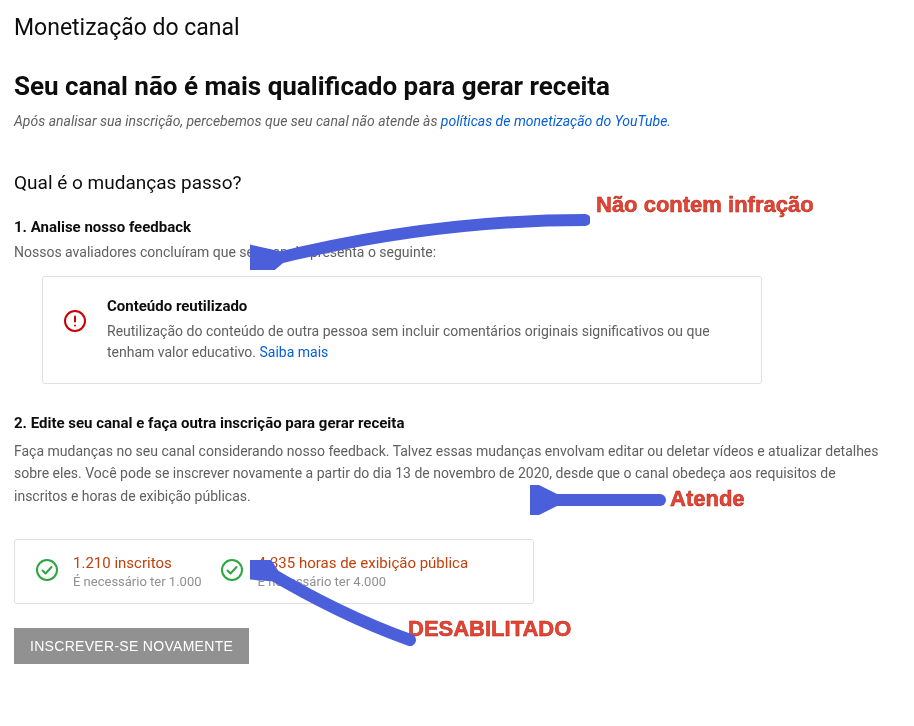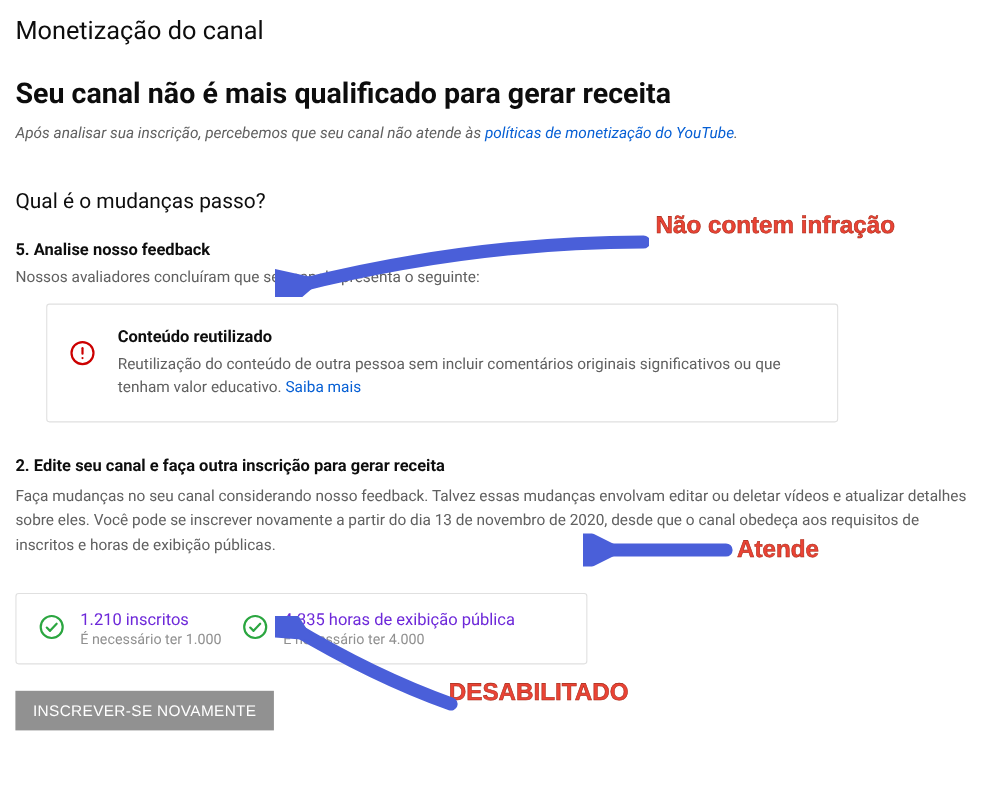--- a/index.html
+++ b/index.html
@@ -94,21 +94,21 @@
       max-width: 520px;
       margin-bottom: 24px;
     }
     .req-item {
       display: flex;
       align-items: center;
       gap: 14px;
     }
     .req-value {
       font-size: 15px;
-      color: #6d28d9;
+      color: #c2410c;
     }
     .req-sub {
       font-size: 13px;
       color: #909090;
       margin-top: 2px;
     }
     .btn-disabled {
       background: #919191;
       color: #fff;
       border: none;
@@ -141,21 +141,21 @@
 <h1 class="page-title">Monetização do canal</h1>
 
 <h2 class="main-heading">Seu canal não é mais qualificado para gerar receita</h2>
 
 <p class="description">
   <span>Após analisar sua inscrição, percebemos que seu canal não atende às </span><a class="link">políticas de monetização do YouTube</a><span>.</span>
 </p>
 
 <h3 class="section-heading">Qual é o mudanças passo?</h3>
 
-<div class="step-title">5. Analise nosso feedback</div>
+<div class="step-title">1. Analise nosso feedback</div>
 <div class="step-desc">Nossos avaliadores concluíram que seu canal apresenta o seguinte:</div>
 
 <div class="feedback-card">
   <div class="warn-icon-wrap">
     <svg width="24" height="24" viewBox="0 0 24 24">
       <circle cx="12" cy="12" r="10" fill="none" stroke="#cc0000" stroke-width="2"></circle>
       <rect x="11" y="6.5" width="2" height="7" rx="1" fill="#cc0000"></rect>
       <rect x="11" y="15.5" width="2" height="2" rx="1" fill="#cc0000"></rect>
     </svg>
   </div>

